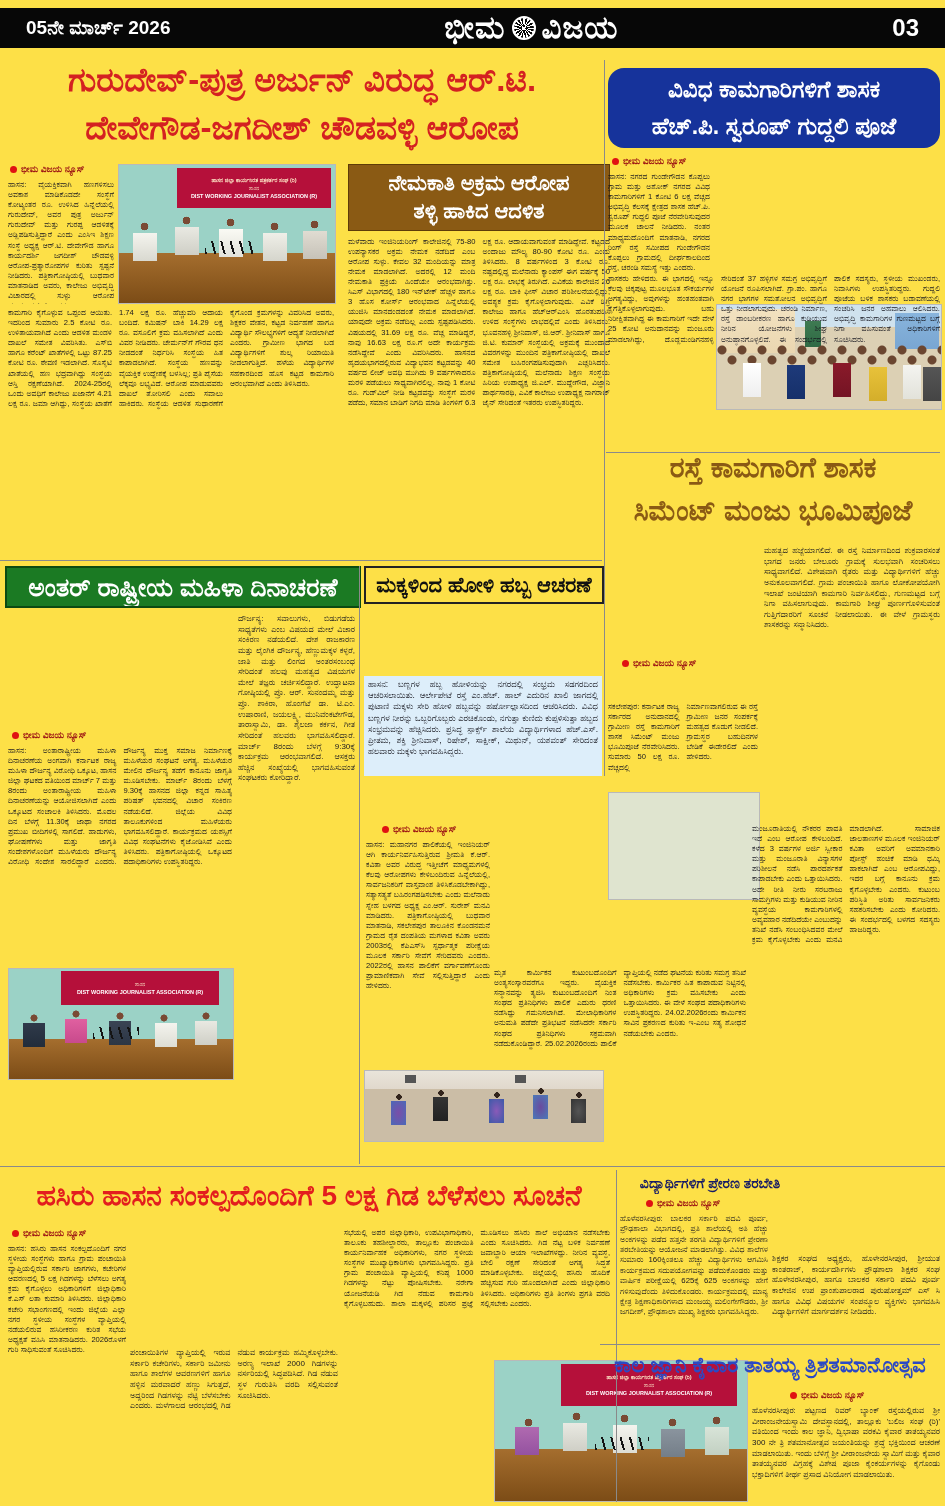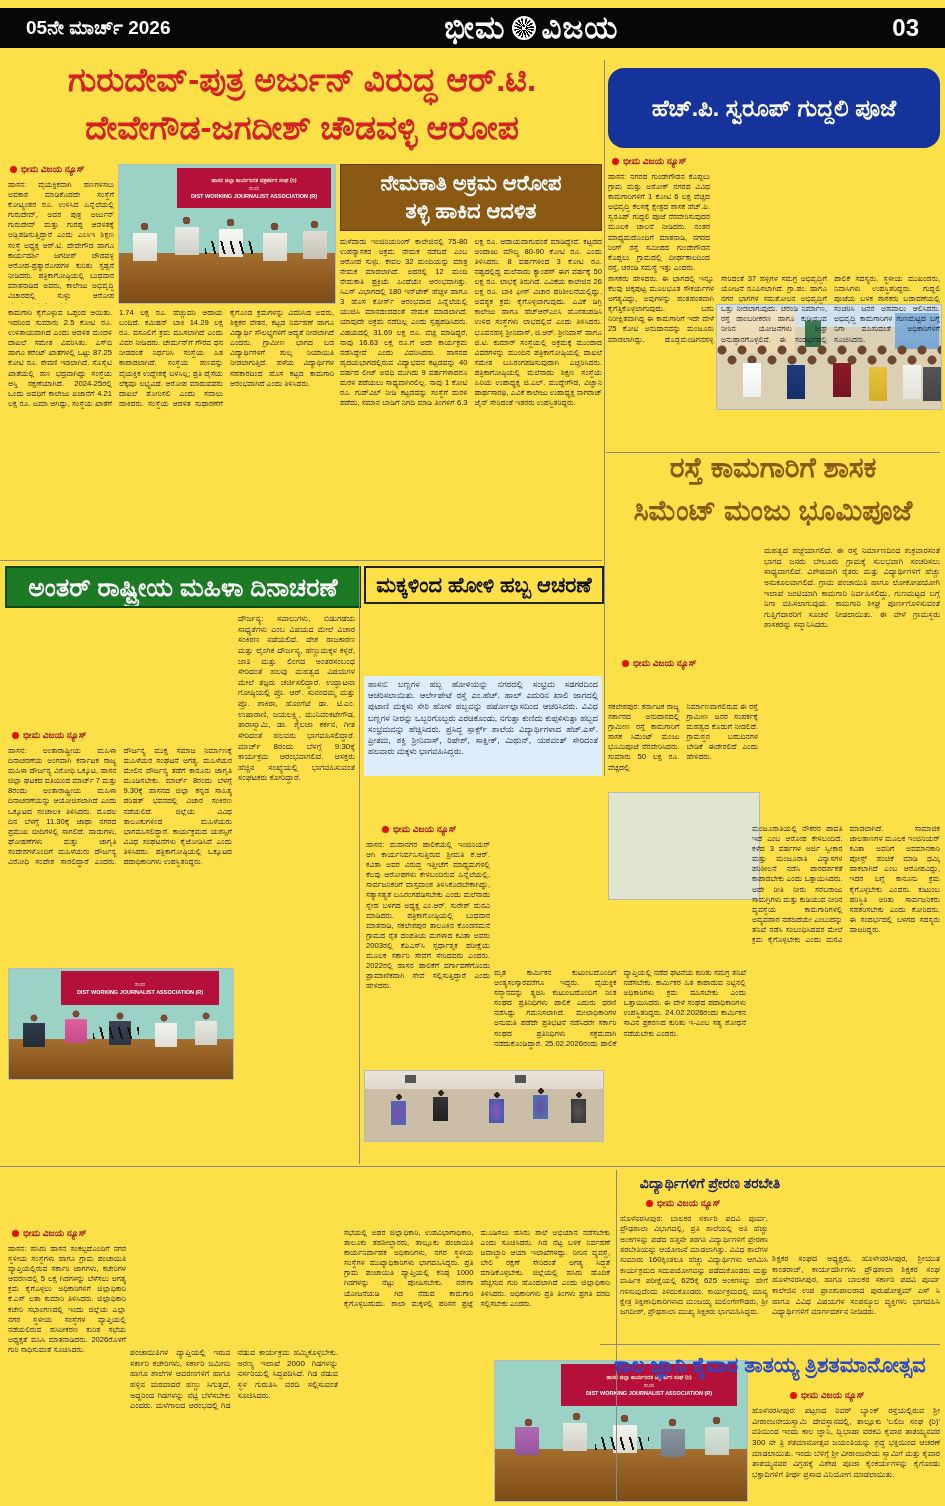--- a/index.html
+++ b/index.html
@@ -65,34 +65,35 @@
        background-size:11px 11px,11px 11px,11px 11px,11px 11px,11px 11px,24px 28px,24px 28px,24px 28px,24px 28px,24px 28px,100% 50px;
        background-position:20px 56px,62px 50px,106px 52px,150px 56px,190px 54px,14px 68px,56px 62px,100px 64px,144px 68px,184px 66px,0 88px;">
     <div class="banner" style="left:58px;top:3px;right:4px;height:40px;">
       <div class="b1">ಹಾಸನ ಜಿಲ್ಲಾ ಕಾರ್ಯನಿರತ ಪತ್ರಕರ್ತರ ಸಂಘ (ರಿ)</div>
       <div class="b2">ಹಾಸನ</div>
       <div class="b3">DIST WORKING JOURNALIST ASSOCIATION (R)</div>
     </div>
     <span class="mics" style="left:86px;top:76px;width:48px;height:13px;"></span>
   </div>
 
-  <div class="abs" style="left:340px;top:164px;width:262px;height:394px;">
+  <div class="abs" style="left:348px;top:164px;width:262px;height:394px;">
     <div class="hl-center" style="background:#8a5a14;color:#fff;border:1px solid #5e3c08;font-size:21px;line-height:1.35;padding:4px 2px;">
       <div>ನೇಮಕಾತಿ ಅಕ್ರಮ ಆರೋಪ</div>
       <div>ತಳ್ಳಿ ಹಾಕಿದ ಆದಳಿತ</div>
     </div>
     <div class="body-txt cols2" style="margin-top:6px;height:314px;">ಮಳೆವಾಡು ಇಂಜಿನಿಯರಿಂಗ್ ಕಾಲೇಜಿನಲ್ಲಿ 75-80 ಉಪನ್ಯಾಸಕರ ಅಕ್ರಮ ನೇಮಕ ನಡೆದಿದೆ ಎಂಬ ಆರೋಪ ಸುಳ್ಳು. ಕೇವಲ 32 ಮಂದಿಯನ್ನು ಮಾತ್ರ ನೇಮಕ ಮಾಡಲಾಗಿದೆ. ಅದರಲ್ಲಿ 12 ಮಂದಿ ನೇಮಕಾತಿ ಪ್ರಕ್ರಿಯೆ ಹಿಂದೆಯೇ ಆರಂಭವಾಗಿತ್ತು. ಸಿಎಸ್ ವಿಭಾಗದಲ್ಲಿ 180 ಇನ್‌ಟೇಕ್ ಹೆಚ್ಚಳ ಹಾಗೂ 3 ಹೊಸ ಕೋರ್ಸ್ ಆರಂಭವಾದ ಹಿನ್ನೆಲೆಯಲ್ಲಿ ಯುಜಿಸಿ ಮಾನದಂಡದಂತೆ ನೇಮಕ ಮಾಡಲಾಗಿದೆ. ಯಾವುದೇ ಅಕ್ರಮ ನಡೆದಿಲ್ಲ ಎಂದು ಸ್ಪಷ್ಟಪಡಿಸಿದರು. ವಿಷಯದಲ್ಲಿ 31.69 ಲಕ್ಷ ರೂ. ವೆಚ್ಚ ಮಾಡಿದ್ದರೆ, ನಾವು 16.63 ಲಕ್ಷ ರೂ.ಗೆ ಅದೇ ಕಾರ್ಯಕ್ರಮ ನಡೆಸಿದ್ದೇವೆ ಎಂದು ವಿವರಿಸಿದರು. ಹಾಸನದ ಹೃದಯಭಾಗದಲ್ಲಿರುವ ವಿದ್ಯಾಭವನ ಕಟ್ಟಡವನ್ನು 40 ವರ್ಷದ ಲೀಜ್ ಅವಧಿ ಮುಗಿದು 9 ವರ್ಷಗಳಾದರೂ ಮರಳಿ ಪಡೆಯಲು ಸಾಧ್ಯವಾಗಿರಲಿಲ್ಲ. ನಾವು 1 ಕೋಟಿ ರೂ. ಗುಡ್‌ವಿಲ್ ನೀಡಿ ಕಟ್ಟಡವನ್ನು ಸಂಸ್ಥೆಗೆ ಮರಳಿ ಪಡೆದು, ಸಮಾನ ಬಾಡಿಗೆ ನಿಗದಿ ಮಾಡಿ ತಿಂಗಳಿಗೆ 6.3 ಲಕ್ಷ ರೂ. ಆದಾಯವಾಗುವಂತೆ ಮಾಡಿದ್ದೇವೆ. ಕಟ್ಟಡದ ಅಂದಾಜು ಮೌಲ್ಯ 80-90 ಕೋಟಿ ರೂ. ಎಂದು ತಿಳಿಸಿದರು. 8 ವರ್ಷಗಳಿಂದ 3 ಕೋಟಿ ರೂ. ನಷ್ಟದಲ್ಲಿದ್ದ ಮಲೆನಾಡು ಕ್ಯಾಂಪಸ್ ಈಗ ವರ್ಷಕ್ಕೆ 50 ಲಕ್ಷ ರೂ. ಲಾಭಕ್ಕೆ ತಿರುಗಿದೆ. ಎವಿಕೆಯ ಕಾಲೇಜಿನ 26 ಲಕ್ಷ ರೂ. ಬಾಕಿ ಫೀಸ್ ವಿಚಾರ ಪರಿಶೀಲನೆಯಲ್ಲಿದ್ದು, ಅವಶ್ಯಕ ಕ್ರಮ ಕೈಗೊಳ್ಳಲಾಗುವುದು. ಎವಿಕೆ ಡಿಗ್ರಿ ಕಾಲೇಜು ಹಾಗೂ ಹೆಚ್‌ಆರ್‌ಎಂಸಿ ಹೊರತುಪಡಿಸಿ ಉಳಿದ ಸಂಸ್ಥೆಗಳು ಲಾಭದಲ್ಲಿವೆ ಎಂದು ತಿಳಿಸಿದರು. ಭೂವನಹಳ್ಳಿ ಶ್ರೀನಿವಾಸ್, ಜಿ.ಆರ್. ಶ್ರೀನಿವಾಸ್ ಹಾಗೂ ಜಿ.ಟಿ. ಕುಮಾರ್ ಸಂಸ್ಥೆಯಲ್ಲಿ ಅಕ್ರಮಕ್ಕೆ ಮುಂದಾದ ವಿವರಗಳನ್ನು ಮುಂದಿನ ಪತ್ರಿಕಾಗೋಷ್ಠಿಯಲ್ಲಿ ದಾಖಲೆ ಸಮೇತ ಬಹಿರಂಗಪಡಿಸುವುದಾಗಿ ಎಚ್ಚರಿಸಿದರು. ಪತ್ರಿಕಾಗೋಷ್ಠಿಯಲ್ಲಿ ಮಲೆನಾಡು ಶಿಕ್ಷಣ ಸಂಸ್ಥೆಯ ಹಿರಿಯ ಉಪಾಧ್ಯಕ್ಷ ಜಿ.ಎಲ್. ಮುದ್ದೇಗೌಡ, ವಿಜ್ಞಾನಿ ಪಾರ್ಥಸಾರಥಿ, ಎವಿಕೆ ಕಾಲೇಜು ಉಪಾಧ್ಯಕ್ಷ ನಾಗರಾಜ್ ಜೈನ್ ಸೇರಿದಂತೆ ಇತರರು ಉಪಸ್ಥಿತರಿದ್ದರು.</div>
   </div>
 
   <div class="abs body-txt cols3" style="left:8px;top:308px;width:326px;height:248px;">ಕಾಮಗಾರಿ ಕೈಗೊಳ್ಳುವ ಒಪ್ಪಂದ ಆಯಿತು. ಇದರಿಂದ ಸುಮಾರು 2.5 ಕೋಟಿ ರೂ. ಉಳಿತಾಯವಾಗಿದೆ ಎಂದು ಆಡಳಿತ ಮಂಡಳಿ ದಾಖಲೆ ಸಮೇತ ವಿವರಿಸಿತು. ಎಸ್‌ಬಿ ಹಾಗೂ ಕರೆಂಟ್ ಖಾತೆಗಳಲ್ಲಿ ಒಟ್ಟು 87.25 ಕೋಟಿ ರೂ. ಠೇವಣಿ ಇಡಲಾಗಿದೆ. ಸೊಸೈಟಿ ಖಾತೆಯಲ್ಲಿ ಹಣ ಭದ್ರವಾಗಿದ್ದು ಸಂಸ್ಥೆಯ ಆಸ್ತಿ ರಕ್ಷಣೆಯಾಗಿದೆ. 2024-25ರಲ್ಲಿ ಒಂದು ಅವಧಿಗೆ ಕಾಲೇಜು ಖಜಾನೆಗೆ 4.21 ಲಕ್ಷ ರೂ. ಜಮಾ ಆಗಿದ್ದು, ಸಂಸ್ಥೆಯ ಖಾತೆಗೆ 1.74 ಲಕ್ಷ ರೂ. ಹೆಚ್ಚುವರಿ ಆದಾಯ ಬಂದಿದೆ. ಕಮಿಷನ್ ಬಾಕಿ 14.29 ಲಕ್ಷ ರೂ. ವಸೂಲಿಗೆ ಕ್ರಮ ವಹಿಸಲಾಗಿದೆ ಎಂದು ವಿವರ ನೀಡಿದರು. ಚೇರ್ಮನ್‌ಗೆ ಗೌರವ ಧನ ನೀಡದಂತೆ ನಿರ್ಧರಿಸಿ ಸಂಸ್ಥೆಯ ಹಿತ ಕಾಪಾಡಲಾಗಿದೆ. ಸಂಸ್ಥೆಯ ಹಣವನ್ನು ವೈಯಕ್ತಿಕ ಉದ್ದೇಶಕ್ಕೆ ಬಳಸಿಲ್ಲ; ಪ್ರತಿ ಪೈಸೆಯ ಲೆಕ್ಕವೂ ಲಭ್ಯವಿದೆ. ಆರೋಪ ಮಾಡುವವರು ದಾಖಲೆ ತೋರಿಸಲಿ ಎಂದು ಸವಾಲು ಹಾಕಿದರು. ಸಂಸ್ಥೆಯ ಆಡಳಿತ ಸುಧಾರಣೆಗೆ ಕೈಗೊಂಡ ಕ್ರಮಗಳನ್ನು ವಿವರಿಸಿದ ಅವರು, ಶಿಕ್ಷಕರ ವೇತನ, ಕಟ್ಟಡ ನಿರ್ವಹಣೆ ಹಾಗೂ ವಿದ್ಯಾರ್ಥಿ ಸೌಲಭ್ಯಗಳಿಗೆ ಆದ್ಯತೆ ನೀಡಲಾಗಿದೆ ಎಂದರು. ಗ್ರಾಮೀಣ ಭಾಗದ ಬಡ ವಿದ್ಯಾರ್ಥಿಗಳಿಗೆ ಶುಲ್ಕ ರಿಯಾಯಿತಿ ನೀಡಲಾಗುತ್ತಿದೆ. ಹಳೆಯ ವಿದ್ಯಾರ್ಥಿಗಳ ಸಹಕಾರದಿಂದ ಹೊಸ ಕಟ್ಟಡ ಕಾಮಗಾರಿ ಆರಂಭವಾಗಿದೆ ಎಂದು ತಿಳಿಸಿದರು.</div>
 
   <div class="abs rule-v" style="left:604px;top:60px;height:716px;"></div>
 
   <div class="abs hl-center" style="left:608px;top:68px;width:332px;height:80px;background:#16339b;color:#fff;border-radius:16px;
               font-size:23px;line-height:1.6;display:flex;flex-direction:column;justify-content:center;">
+    <div>ವಿವಿಧ ಕಾಮಗಾರಿಗಳಿಗೆ ಶಾಸಕ</div>
     <div>ಹೆಚ್.ಪಿ. ಸ್ವರೂಪ್ ಗುದ್ದಲಿ ಪೂಜೆ</div>
   </div>
   <div class="abs byline" style="left:612px;top:156px;">
     <span class="dot"></span>
     <span>ಭೀಮ ವಿಜಯ ನ್ಯೂಸ್</span>
   </div>
   <div class="abs body-txt" style="left:608px;top:172px;width:102px;height:128px;">ಹಾಸನ: ನಗರದ ಗುಂಡೇಗೌಡನ ಕೊಪ್ಪಲು ಗ್ರಾಮ ಮತ್ತು ಅಶೋಕ್ ನಗರದ ವಿವಿಧ ಕಾಮಗಾರಿಗಳಿಗೆ 1 ಕೋಟಿ 6 ಲಕ್ಷ ವೆಚ್ಚದ ಅಭಿವೃದ್ಧಿ ಕೆಲಸಕ್ಕೆ ಕ್ಷೇತ್ರದ ಶಾಸಕ ಹೆಚ್.ಪಿ. ಸ್ವರೂಪ್ ಗುದ್ದಲಿ ಪೂಜೆ ನೆರವೇರಿಸುವುದರ ಮೂಲಕ ಚಾಲನೆ ನೀಡಿದರು. ನಂತರ ಮಾಧ್ಯಮದೊಂದಿಗೆ ಮಾತನಾಡಿ, ನಗರದ ರಿಂಗ್ ರಸ್ತೆ ಸಮೀಪದ ಗುಂಡೇಗೌಡನ ಕೊಪ್ಪಲು ಗ್ರಾಮದಲ್ಲಿ ದೀರ್ಘಕಾಲದಿಂದ ರಸ್ತೆ, ಚರಂಡಿ ಸಮಸ್ಯೆ ಇತ್ತು ಎಂದರು.</div>
 
   <div class="abs ph" style="left:716px;top:164px;width:224px;height:104px;
        background-color:#dcd0b4;
@@ -231,20 +232,21 @@
       <div class="b2">ಹಾಸನ</div>
       <div class="b3">DIST WORKING JOURNALIST ASSOCIATION (R)</div>
     </div>
     <span class="mics" style="left:100px;top:76px;width:54px;height:13px;"></span>
   </div>
 
   <div class="abs body-txt cols2" style="left:494px;top:968px;width:252px;height:196px;">ಮೃತ ಕಾರ್ಮಿಕನ ಕುಟುಂಬದೊಂದಿಗೆ ಅಂತ್ಯಸಂಸ್ಕಾರವರೆಗೂ ಇದ್ದರು. ವೈಯಕ್ತಿಕ ಸನ್ಮಾನವನ್ನು ತ್ಯಜಿಸಿ ಕುಟುಂಬದೊಂದಿಗೆ ನಿಂತ ಸಂಘದ ಪ್ರತಿನಿಧಿಗಳು ಪಾಲಿಕೆ ಎದುರು ಧರಣಿ ನಡೆಸಿದ್ದು ಗಮನಿಸಲಾಗಿದೆ. ಮೇಲಾಧಿಕಾರಿಗಳ ಅನುಮತಿ ಪಡೆದೇ ಪ್ರತಿಭಟನೆ ನಡೆಸಿದರೇ ಸರ್ಕಾರಿ ಸಂಘದ ಪ್ರತಿನಿಧಿಗಳು ಸಕ್ರಮವಾಗಿ ನಡೆದುಕೊಂಡಿದ್ದಾರೆ. 25.02.2026ರಂದು ಪಾಲಿಕೆ ವ್ಯಾಪ್ತಿಯಲ್ಲಿ ನಡೆದ ಘಟನೆಯ ಕುರಿತು ಸಮಗ್ರ ತನಿಖೆ ನಡೆಸಬೇಕು. ಕಾರ್ಮಿಕರ ಹಿತ ಕಾಪಾಡುವ ನಿಟ್ಟಿನಲ್ಲಿ ಅಧಿಕಾರಿಗಳು ಕ್ರಮ ವಹಿಸಬೇಕು ಎಂದು ಒತ್ತಾಯಿಸಿದರು. ಈ ವೇಳೆ ಸಂಘದ ಪದಾಧಿಕಾರಿಗಳು ಉಪಸ್ಥಿತರಿದ್ದರು. 24.02.2026ರಂದು ಕಾರ್ಮಿಕನ ಸಾವಿನ ಪ್ರಕರಣದ ಕುರಿತು ಇ-ಎಂಬ ಸತ್ಯ ಶೋಧನೆ ನಡೆಯಬೇಕು ಎಂದರು.</div>
   <div class="abs body-txt cols2" style="left:752px;top:824px;width:188px;height:340px;">ಮಂಜೂರಾತಿಯಲ್ಲಿ ನೌಕರರ ಪಾವತಿ ಇದೆ ಎಂಬ ಆರೋಪ ಕೇಳಿಬಂದಿದೆ. ಕಳೆದ 3 ವರ್ಷಗಳ ಅರ್ಜಿ ಸ್ವೀಕಾರ ಮತ್ತು ಮಂಜೂರಾತಿ ವಿನ್ಯಾಸಗಳ ಪರಿಶೀಲನೆ ನಡೆಸಿ ಪಾರದರ್ಶಕತೆ ಕಾಪಾಡಬೇಕು ಎಂದು ಒತ್ತಾಯಿಸಿದರು. ಅದೇ ರೀತಿ ನೀರು ಸರಬರಾಜು ಸಾಮಗ್ರಿಗಳು ಮತ್ತು ಕುಡಿಯುವ ನೀರಿನ ವ್ಯವಸ್ಥೆಯ ಕಾಮಗಾರಿಗಳಲ್ಲಿ ಅವ್ಯವಹಾರ ನಡೆದಿದೆಯೇ ಎಂಬುದನ್ನು ತನಿಖೆ ನಡೆಸಿ ಸಂಬಂಧಿಸಿದವರ ಮೇಲೆ ಕ್ರಮ ಕೈಗೊಳ್ಳಬೇಕು ಎಂದು ಮನವಿ ಮಾಡಲಾಗಿದೆ. ಸಾಮಾಜಿಕ ಜಾಲತಾಣಗಳ ಮೂಲಕ ಇಂಜಿನಿಯರ್ ಕವಿತಾ ಅವರಿಗೆ ಅವಮಾನಕಾರಿ ಪೋಸ್ಟ್ ಹಂಚಿಕೆ ಮಾಡಿ ಧಮ್ಕಿ ಹಾಕಲಾಗಿದೆ ಎಂಬ ಆರೋಪವಿದ್ದು, ಇದರ ಬಗ್ಗೆ ಕಾನೂನು ಕ್ರಮ ಕೈಗೊಳ್ಳಬೇಕು ಎಂದರು. ಕುಟುಂಬ ಪರಿಸ್ಥಿತಿ ಅರಿತು ಸಾರ್ವಜನಿಕರು ಸಹಕರಿಸಬೇಕು ಎಂದು ಕೋರಿದರು. ಈ ಸಂದರ್ಭದಲ್ಲಿ ಬಳಗದ ಸದಸ್ಯರು ಹಾಜರಿದ್ದರು.</div>
 
   <div class="abs rule-h" style="left:0;top:1166px;width:945px;"></div>
+  <div class="abs hl-center" style="left:5px;top:1172px;width:608px;height:48px;color:#e31e1e;font-size:28px;line-height:48px;white-space:nowrap;overflow:hidden;">ಹಸಿರು ಹಾಸನ ಸಂಕಲ್ಪದೊಂದಿಗೆ 5 ಲಕ್ಷ ಗಿಡ ಬೆಳೆಸಲು ಸೂಚನೆ</div>
   <div class="abs byline" style="left:12px;top:1228px;">
     <span class="dot"></span>
     <span>ಭೀಮ ವಿಜಯ ನ್ಯೂಸ್</span>
   </div>
   <div class="abs body-txt" style="left:8px;top:1244px;width:118px;height:256px;">ಹಾಸನ: ಹಸಿರು ಹಾಸನ ಸಂಕಲ್ಪದೊಂದಿಗೆ ನಗರ ಸ್ಥಳೀಯ ಸಂಸ್ಥೆಗಳು ಹಾಗೂ ಗ್ರಾಮ ಪಂಚಾಯಿತಿ ವ್ಯಾಪ್ತಿಯಲ್ಲಿರುವ ಸರ್ಕಾರಿ ಜಾಗಗಳು, ಕಚೇರಿಗಳ ಆವರಣದಲ್ಲಿ 5 ಲಕ್ಷ ಗಿಡಗಳನ್ನು ಬೆಳೆಸಲು ಅಗತ್ಯ ಕ್ರಮ ಕೈಗೊಳ್ಳಲು ಅಧಿಕಾರಿಗಳಿಗೆ ಜಿಲ್ಲಾಧಿಕಾರಿ ಕೆ.ಎಸ್ ಲತಾ ಕುಮಾರಿ ತಿಳಿಸಿದರು. ಜಿಲ್ಲಾಧಿಕಾರಿ ಕಚೇರಿ ಸಭಾಂಗಣದಲ್ಲಿ ಇಂದು ಜಿಲ್ಲೆಯ ಎಲ್ಲಾ ನಗರ ಸ್ಥಳೀಯ ಸಂಸ್ಥೆಗಳ ವ್ಯಾಪ್ತಿಯಲ್ಲಿ ನಡೆಯಲಿರುವ ಹಸಿರೀಕರಣ ಕುರಿತ ಸಭೆಯ ಅಧ್ಯಕ್ಷತೆ ವಹಿಸಿ ಮಾತನಾಡಿದರು. 2026ರೊಳಗೆ ಗುರಿ ಸಾಧಿಸುವಂತೆ ಸೂಚಿಸಿದರು.</div>
 
   <div class="abs body-txt cols2" style="left:130px;top:1348px;width:208px;height:152px;font-size:8px;">ಪಂಚಾಯಿತಿಗಳ ವ್ಯಾಪ್ತಿಯಲ್ಲಿ ಇರುವ ಸರ್ಕಾರಿ ಕಚೇರಿಗಳು, ಸರ್ಕಾರಿ ಜಮೀನು ಹಾಗೂ ಶಾಲೆಗಳ ಆವರಣಗಳಿಗೆ ಹಾಗೂ ಹಳ್ಳಿನ ಮರವಾದರೆ ಹಣ್ಣು ಸಿಗುತ್ತದೆ, ಅದ್ದರಿಂದ ಗಿಡಗಳನ್ನು ನೆಟ್ಟಿ ಬೆಳೆಸಬೇಕು ಎಂದರು. ಮಳೆಗಾಲದ ಆರಂಭದಲ್ಲಿ ಗಿಡ ನೆಡುವ ಕಾರ್ಯಕ್ರಮ ಹಮ್ಮಿಕೊಳ್ಳಬೇಕು. ಅರಣ್ಯ ಇಲಾಖೆ 2000 ಗಿಡಗಳನ್ನು ನರ್ಸರಿಯಲ್ಲಿ ಸಿದ್ಧಪಡಿಸಿದೆ. ಗಿಡ ನೆಡುವ ಸ್ಥಳ ಗುರುತಿಸಿ ವರದಿ ಸಲ್ಲಿಸುವಂತೆ ಸೂಚಿಸಿದರು.</div>
   <div class="abs body-txt cols2" style="left:344px;top:1228px;width:266px;height:272px;">ಸಭೆಯಲ್ಲಿ ಅಪರ ಜಿಲ್ಲಾಧಿಕಾರಿ, ಉಪವಿಭಾಗಾಧಿಕಾರಿ, ತಾಲೂಕು ತಹಶೀಲ್ದಾರರು, ತಾಲ್ಲೂಕು ಪಂಚಾಯಿತಿ ಕಾರ್ಯನಿರ್ವಾಹಕ ಅಧಿಕಾರಿಗಳು, ನಗರ ಸ್ಥಳೀಯ ಸಂಸ್ಥೆಗಳ ಮುಖ್ಯಾಧಿಕಾರಿಗಳು ಭಾಗವಹಿಸಿದ್ದರು. ಪ್ರತಿ ಗ್ರಾಮ ಪಂಚಾಯಿತಿ ವ್ಯಾಪ್ತಿಯಲ್ಲಿ ಕನಿಷ್ಠ 1000 ಗಿಡಗಳನ್ನು ನೆಟ್ಟು ಪೋಷಿಸಬೇಕು. ನರೇಗಾ ಯೋಜನೆಯಡಿ ಗಿಡ ನೆಡುವ ಕಾಮಗಾರಿ ಕೈಗೊಳ್ಳಬಹುದು. ಶಾಲಾ ಮಕ್ಕಳಲ್ಲಿ ಪರಿಸರ ಪ್ರಜ್ಞೆ ಮೂಡಿಸಲು ಹಸಿರು ಶಾಲೆ ಅಭಿಯಾನ ನಡೆಸಬೇಕು ಎಂದು ಸೂಚಿಸಿದರು. ಗಿಡ ನೆಟ್ಟ ಬಳಿಕ ನಿರ್ವಹಣೆ ಜವಾಬ್ದಾರಿ ಆಯಾ ಇಲಾಖೆಗಳದ್ದು. ನೀರಿನ ವ್ಯವಸ್ಥೆ, ಬೇಲಿ ರಕ್ಷಣೆ ಸೇರಿದಂತೆ ಅಗತ್ಯ ಸಿದ್ಧತೆ ಮಾಡಿಕೊಳ್ಳಬೇಕು. ಜಿಲ್ಲೆಯಲ್ಲಿ ಹಸಿರು ಹೊದಿಕೆ ಹೆಚ್ಚಿಸುವ ಗುರಿ ಹೊಂದಲಾಗಿದೆ ಎಂದು ಜಿಲ್ಲಾಧಿಕಾರಿ ತಿಳಿಸಿದರು. ಅಧಿಕಾರಿಗಳು ಪ್ರತಿ ತಿಂಗಳು ಪ್ರಗತಿ ವರದಿ ಸಲ್ಲಿಸಬೇಕು ಎಂದರು.</div>
   <div class="abs rule-v" style="left:616px;top:1170px;height:332px;"></div>
 

